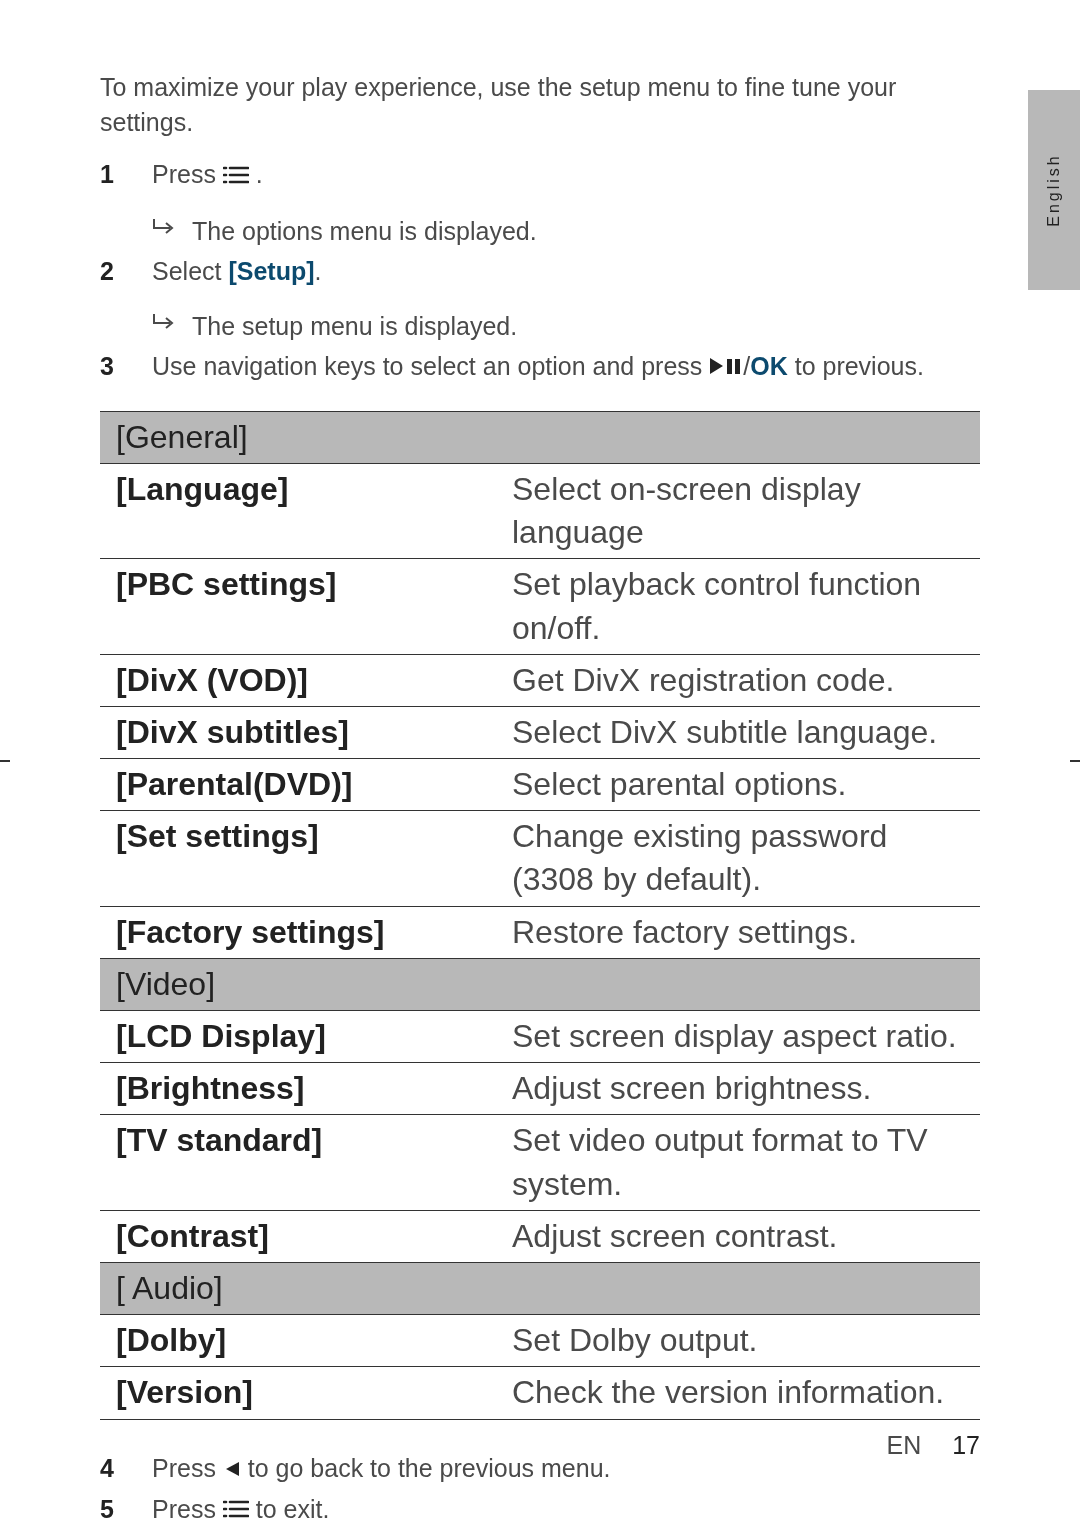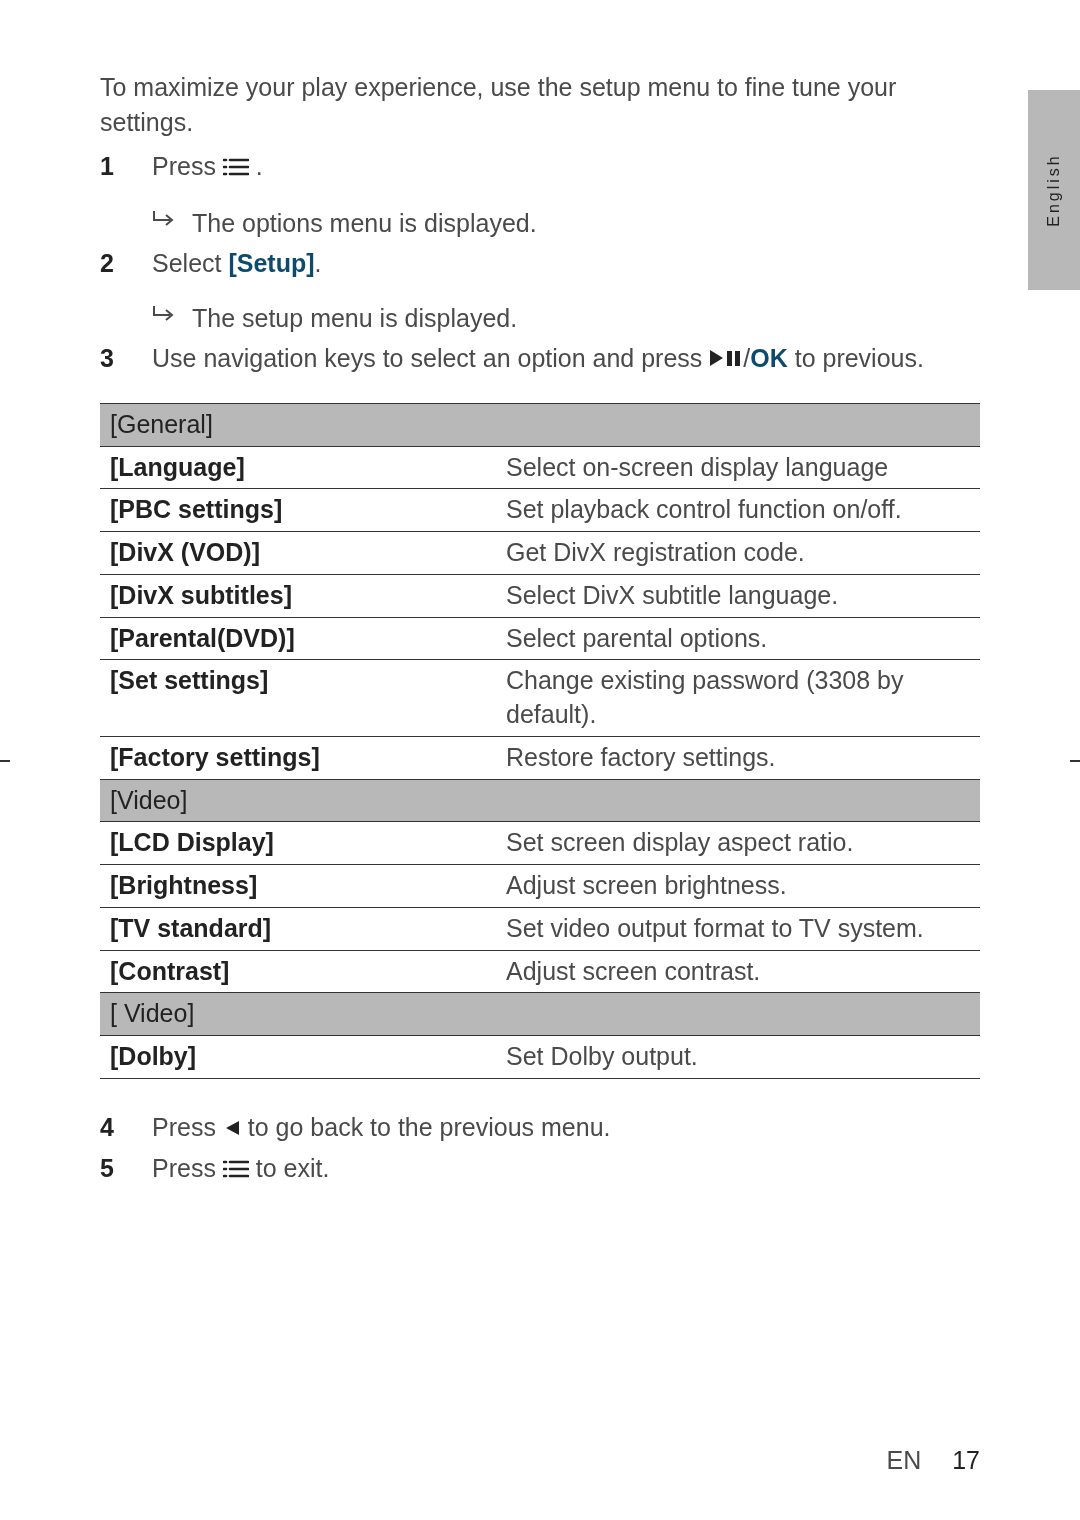--- a/index.html
+++ b/index.html
@@ -39,21 +39,21 @@
       color: #222;
       margin-bottom: 28px;
     }
     .section-number {
       display: inline-block;
       width: 70px;
     }
     .intro {
       font-size: 25px;
       line-height: 1.4;
-      margin-bottom: 8px;
+      margin-bottom: 16px;
       color: #4a4a4a;
     }
     .step-list {
       list-style: none;
       margin-bottom: 24px;
     }
     .step {
       display: flex;
       margin-bottom: 2px;
       font-size: 25px;
@@ -88,41 +88,41 @@
     }
     table.settings {
       width: 100%;
       border-collapse: collapse;
       margin-top: 18px;
       margin-bottom: 30px;
     }
     table.settings td {
       border-top: 1.5px solid #333;
       border-bottom: 1.5px solid #333;
-      padding: 4px 10px 4px 10px;
-      font-size: 25px;
+      padding: 4px 10px 4px 16px;
+      font-size: 32px;
       vertical-align: top;
       line-height: 1.35;
     }
     table.settings tr.header td {
       background: #b8b8b8;
       color: #222;
       font-weight: normal;
     }
     table.settings td.label {
       width: 45%;
       color: #222;
       font-weight: bold;
     }
     table.settings td.desc {
       color: #4a4a4a;
     }
     .footer {
       position: absolute;
-      bottom: 45px;
+      bottom: 60px;
       right: 100px;
       font-size: 25px;
       color: #4a4a4a;
       margin-top: 8px;
     }
     .footer .pn {
       margin-left: 24px;
       color: #222;
     }
     .crop-tick {
@@ -249,25 +249,29 @@
         </tr>
         <tr>
           <td class="label">[TV standard]</td>
           <td class="desc">Set video output format to TV system.</td>
         </tr>
         <tr>
           <td class="label">[Contrast]</td>
           <td class="desc">Adjust screen contrast.</td>
         </tr>
         <tr class="header">
-          <td colspan="2">[ Video]</td>
+          <td colspan="2">[ Audio]</td>
         </tr>
         <tr>
           <td class="label">[Dolby]</td>
           <td class="desc">Set Dolby output.</td>
+        </tr>
+        <tr>
+          <td class="label">[Version]</td>
+          <td class="desc">Check the version information.</td>
         </tr>
       </tbody>
   </table>
 
   <ol class="step-list">
     <li class="step">
       <span class="step-num">4</span>
       <div class="step-body">
         <span>Press </span><span class="icon"><svg width="18" height="18" viewBox="0 0 18 18">
               <polygon points="16,2 3,9 16,16" fill="#222"></polygon>

